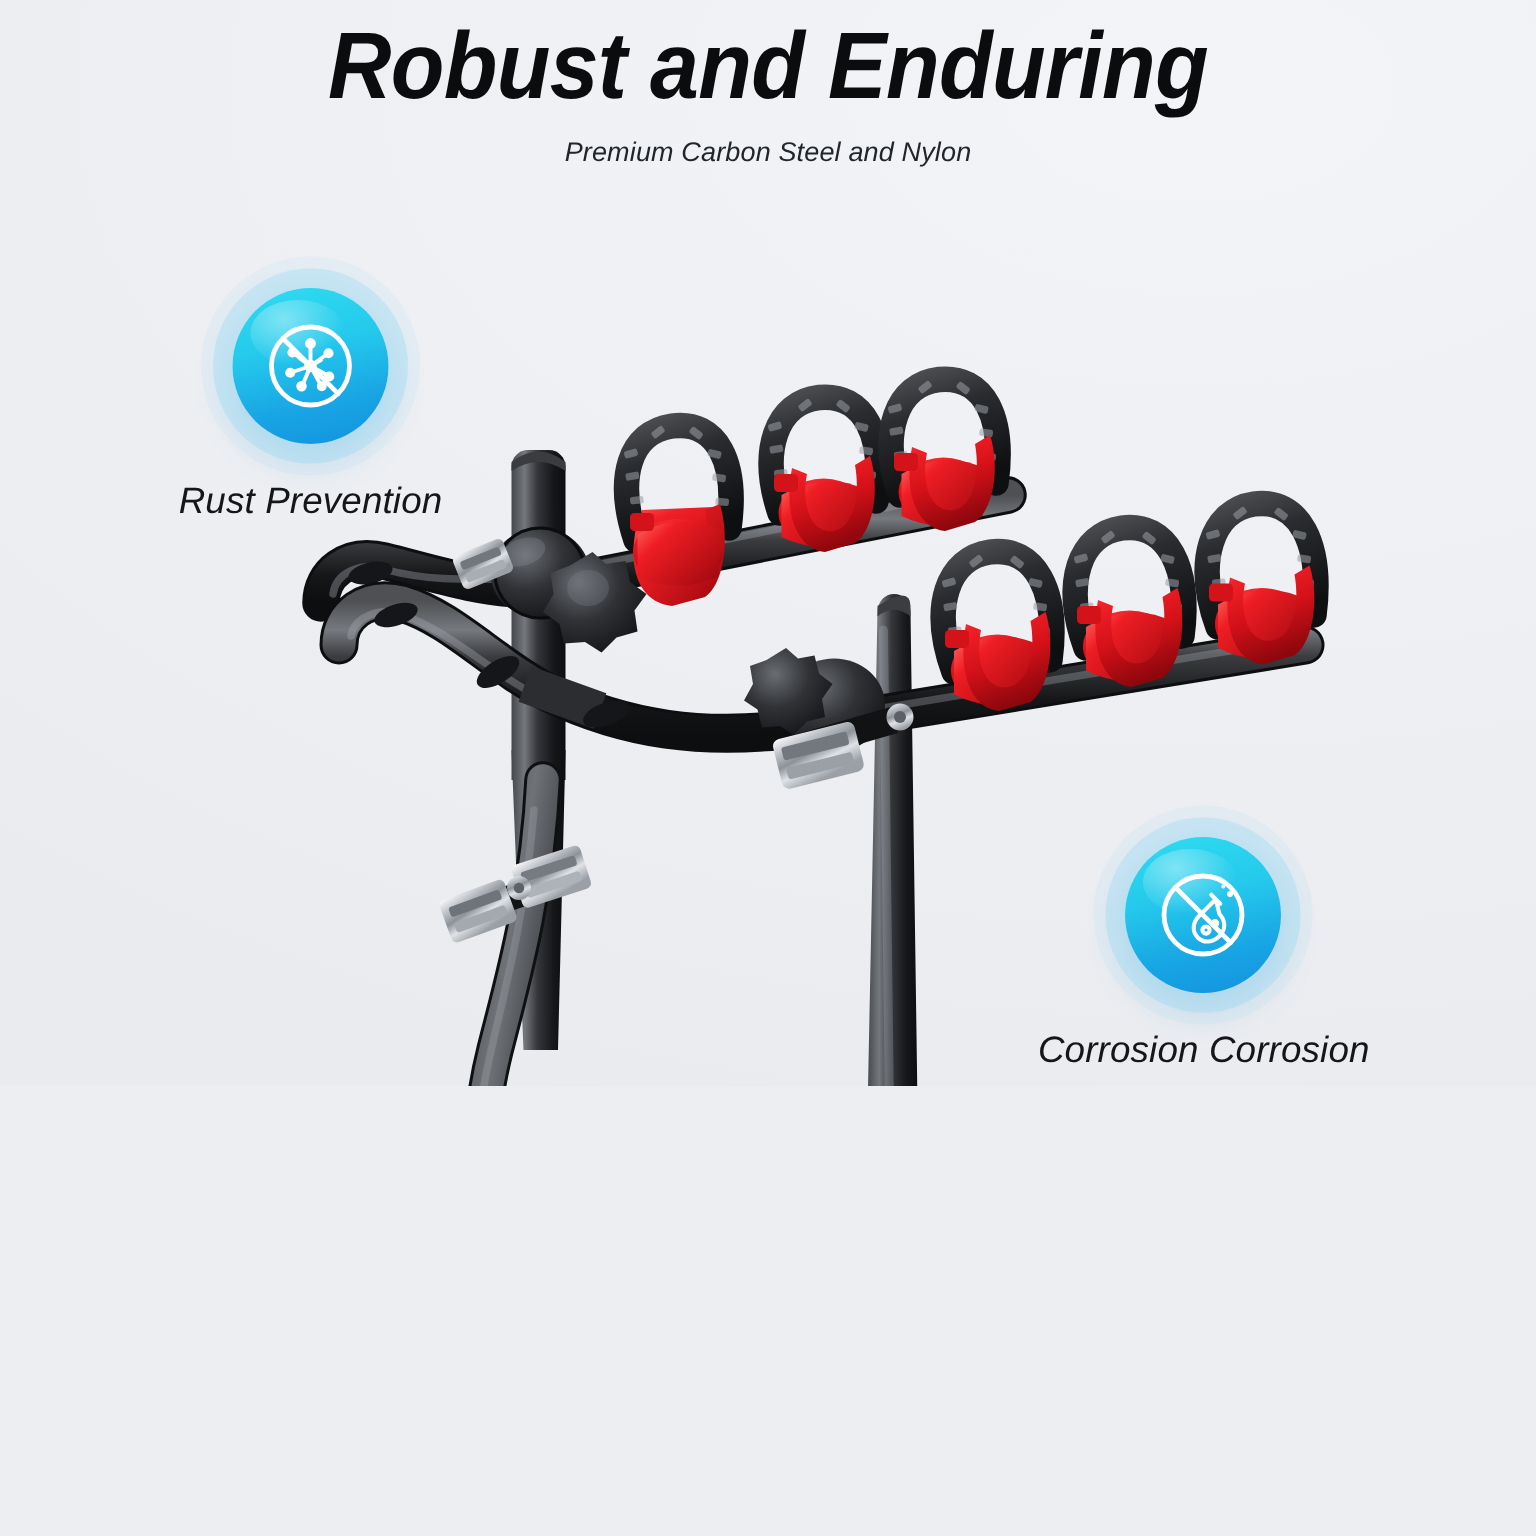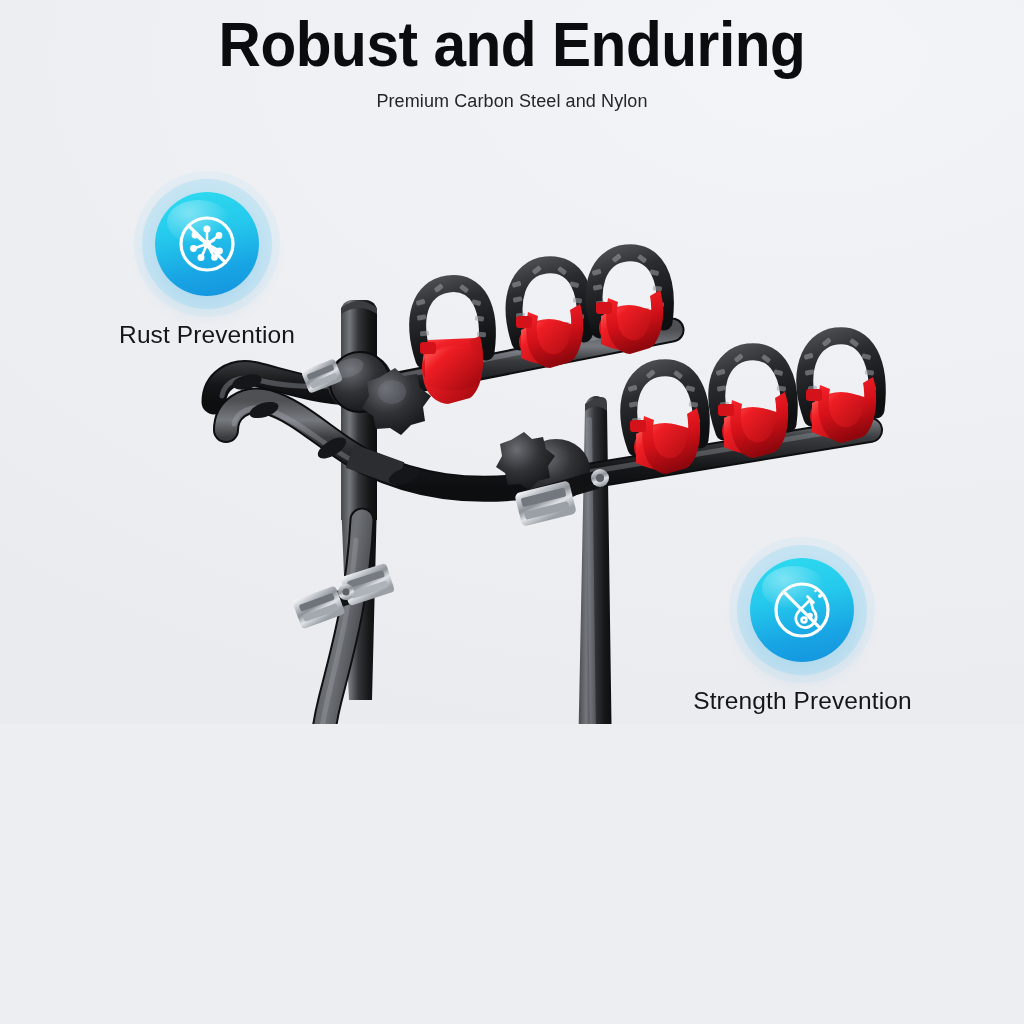--- a/index.html
+++ b/index.html
@@ -6,20 +6,21 @@
   body{
     width:1024px;height:1024px;overflow:hidden;
     font-family:"Liberation Sans","DejaVu Sans",sans-serif;
     background:#eceef1;
   }
   #stage{
     position:relative;width:1024px;height:724px;
     background:
       radial-gradient(120% 100% at 78% 8%, #f3f4f7 0%, #eef0f3 45%, #e9ebef 100%);
     overflow:hidden;
+    font-style:italic;
   }
 
   
   #headline{
     position:absolute;left:0;top:8px;width:1024px;text-align:center;
     font-family:"Liberation Sans","DejaVu Sans",sans-serif;
     font-weight:700;font-size:63px;line-height:72px;
     letter-spacing:-0.5px;color:#0b0c0e;
     transform:scaleX(.93);transform-origin:50% 50%;
     white-space:nowrap;
@@ -438,21 +439,21 @@
           <path d="M60.5 41.5 L49.5 52.5 C45 57 44.5 63 48.5 67 C52.5 71 58.5 70.5 63 66 C67.5 61.5 67 55.5 63 51.5 Z" transform="rotate(0 55 55)"></path>
           <circle cx="54" cy="62" r="2.4"></circle>
           <circle cx="60" cy="57.5" r="1.5"></circle>
         </g>
         <g fill="#ffffff" stroke="none">
           <circle cx="70" cy="38" r="2"></circle>
           <circle cx="65.5" cy="33" r="1.3"></circle>
         </g>
       </svg>
     </div>
-    <div class="feature-label">Strength Prevention</div>
+    <div class="feature-label">Corrosion Corrosion</div>
   </div>
 
   <div class="feature" id="feat-strength">
     <div class="badge">
       <svg viewBox="0 0 104 104" xmlns="http://www.w3.org/2000/svg">
         <g fill="none" stroke="#ffffff" stroke-width="3.2" stroke-linecap="round" stroke-linejoin="round">
           <path d="M44 52 L44 71 L62 71 C65 71 67 69 67.5 66.5 L70.5 54 C71 51 69 49 66 49 L56 49 L57.5 41.5
                    C58 37.5 56 34.5 52.5 34.5 C50.5 34.5 49.5 36 49 38 L44 52 Z"></path>
           <rect x="33" y="52" width="11" height="19" rx="2.2"></rect>
         </g>

